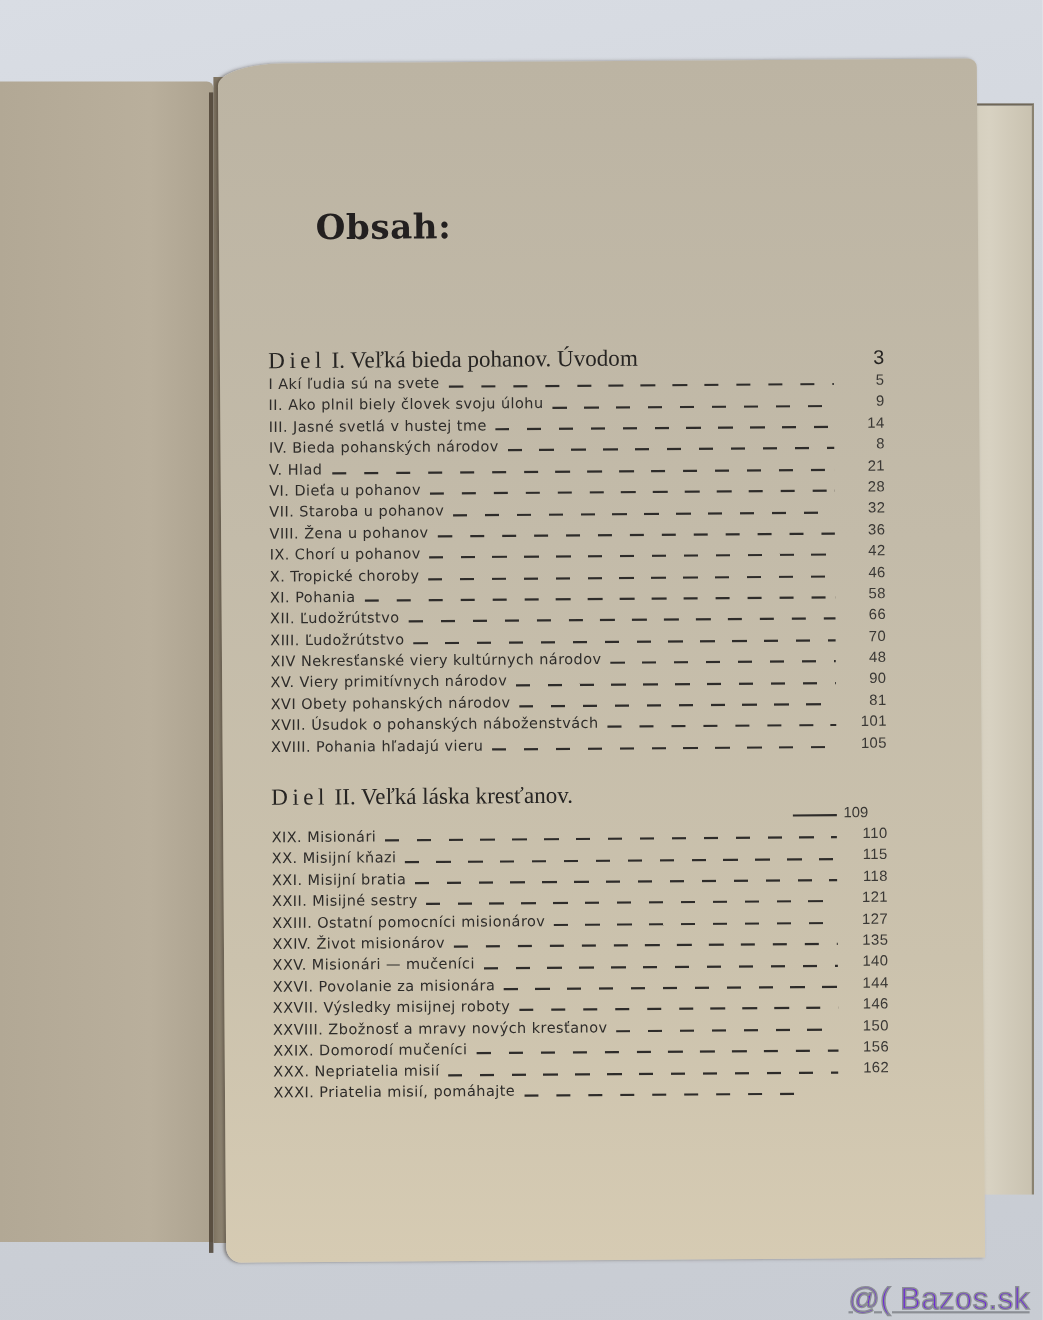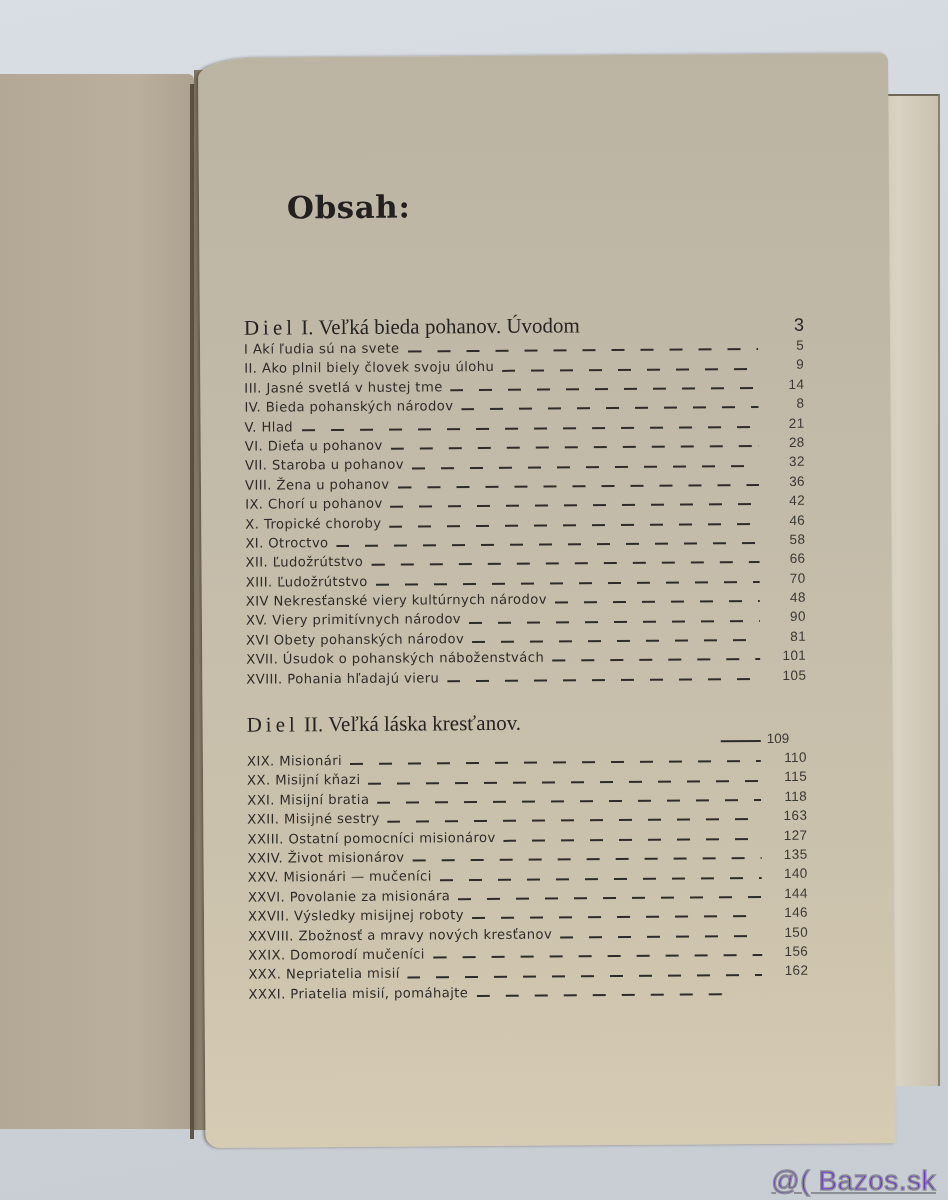--- a/index.html
+++ b/index.html
@@ -236,21 +236,21 @@
           <span class="text">IX. Chorí u pohanov</span>
           <span class="leader"></span>
           <span class="page">42</span>
         </div>
       <div class="entry">
           <span class="text">X. Tropické choroby</span>
           <span class="leader"></span>
           <span class="page">46</span>
         </div>
       <div class="entry">
-          <span class="text">XI. Otroctvo</span>
+          <span class="text">XI. Pohania</span>
           <span class="leader"></span>
           <span class="page">58</span>
         </div>
       <div class="entry">
           <span class="text">XII. Ľudožrútstvo</span>
           <span class="leader"></span>
           <span class="page">66</span>
         </div>
       <div class="entry">
           <span class="text">XIII. Ľudožrútstvo</span>
@@ -304,21 +304,21 @@
           <span class="page">115</span>
         </div>
       <div class="entry">
           <span class="text">XXI. Misijní bratia</span>
           <span class="leader"></span>
           <span class="page">118</span>
         </div>
       <div class="entry">
           <span class="text">XXII. Misijné sestry</span>
           <span class="leader"></span>
-          <span class="page">163</span>
+          <span class="page">121</span>
         </div>
       <div class="entry">
           <span class="text">XXIII. Ostatní pomocníci misionárov</span>
           <span class="leader"></span>
           <span class="page">127</span>
         </div>
       <div class="entry">
           <span class="text">XXIV. Život misionárov</span>
           <span class="leader"></span>
           <span class="page">135</span>

